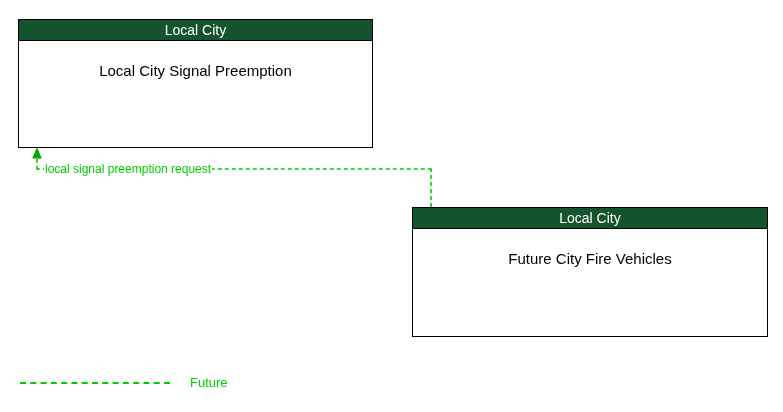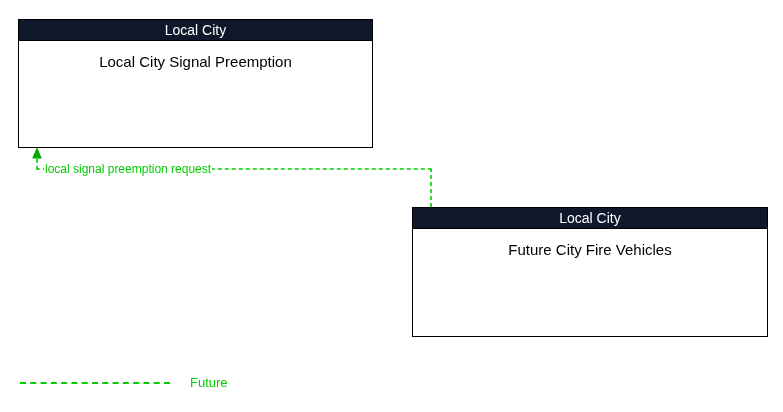--- a/index.html
+++ b/index.html
@@ -22,35 +22,35 @@
   
   .elem-box {
     position: absolute;
     box-sizing: border-box;
     border: 1px solid #000000;
     background: #ffffff;
   }
   .elem-header {
     box-sizing: border-box;
     height: 21px;
-    background: #0f172a;
+    background: #14532d;
     color: #ffffff;
     font-size: 14px;
     line-height: 21px;
     text-align: center;
     white-space: nowrap;
     overflow: hidden;
     border-bottom: 1px solid #000000;
   }
   .elem-name {
     text-align: center;
     color: #000000;
     font-size: 15px;
     line-height: 18px;
-    padding-top: 12px;
+    padding-top: 21px;
     white-space: nowrap;
   }
 
   
   #flow-layer {
     position: absolute;
     left: 0;
     top: 0;
     width: 783px;
     height: 412px;

